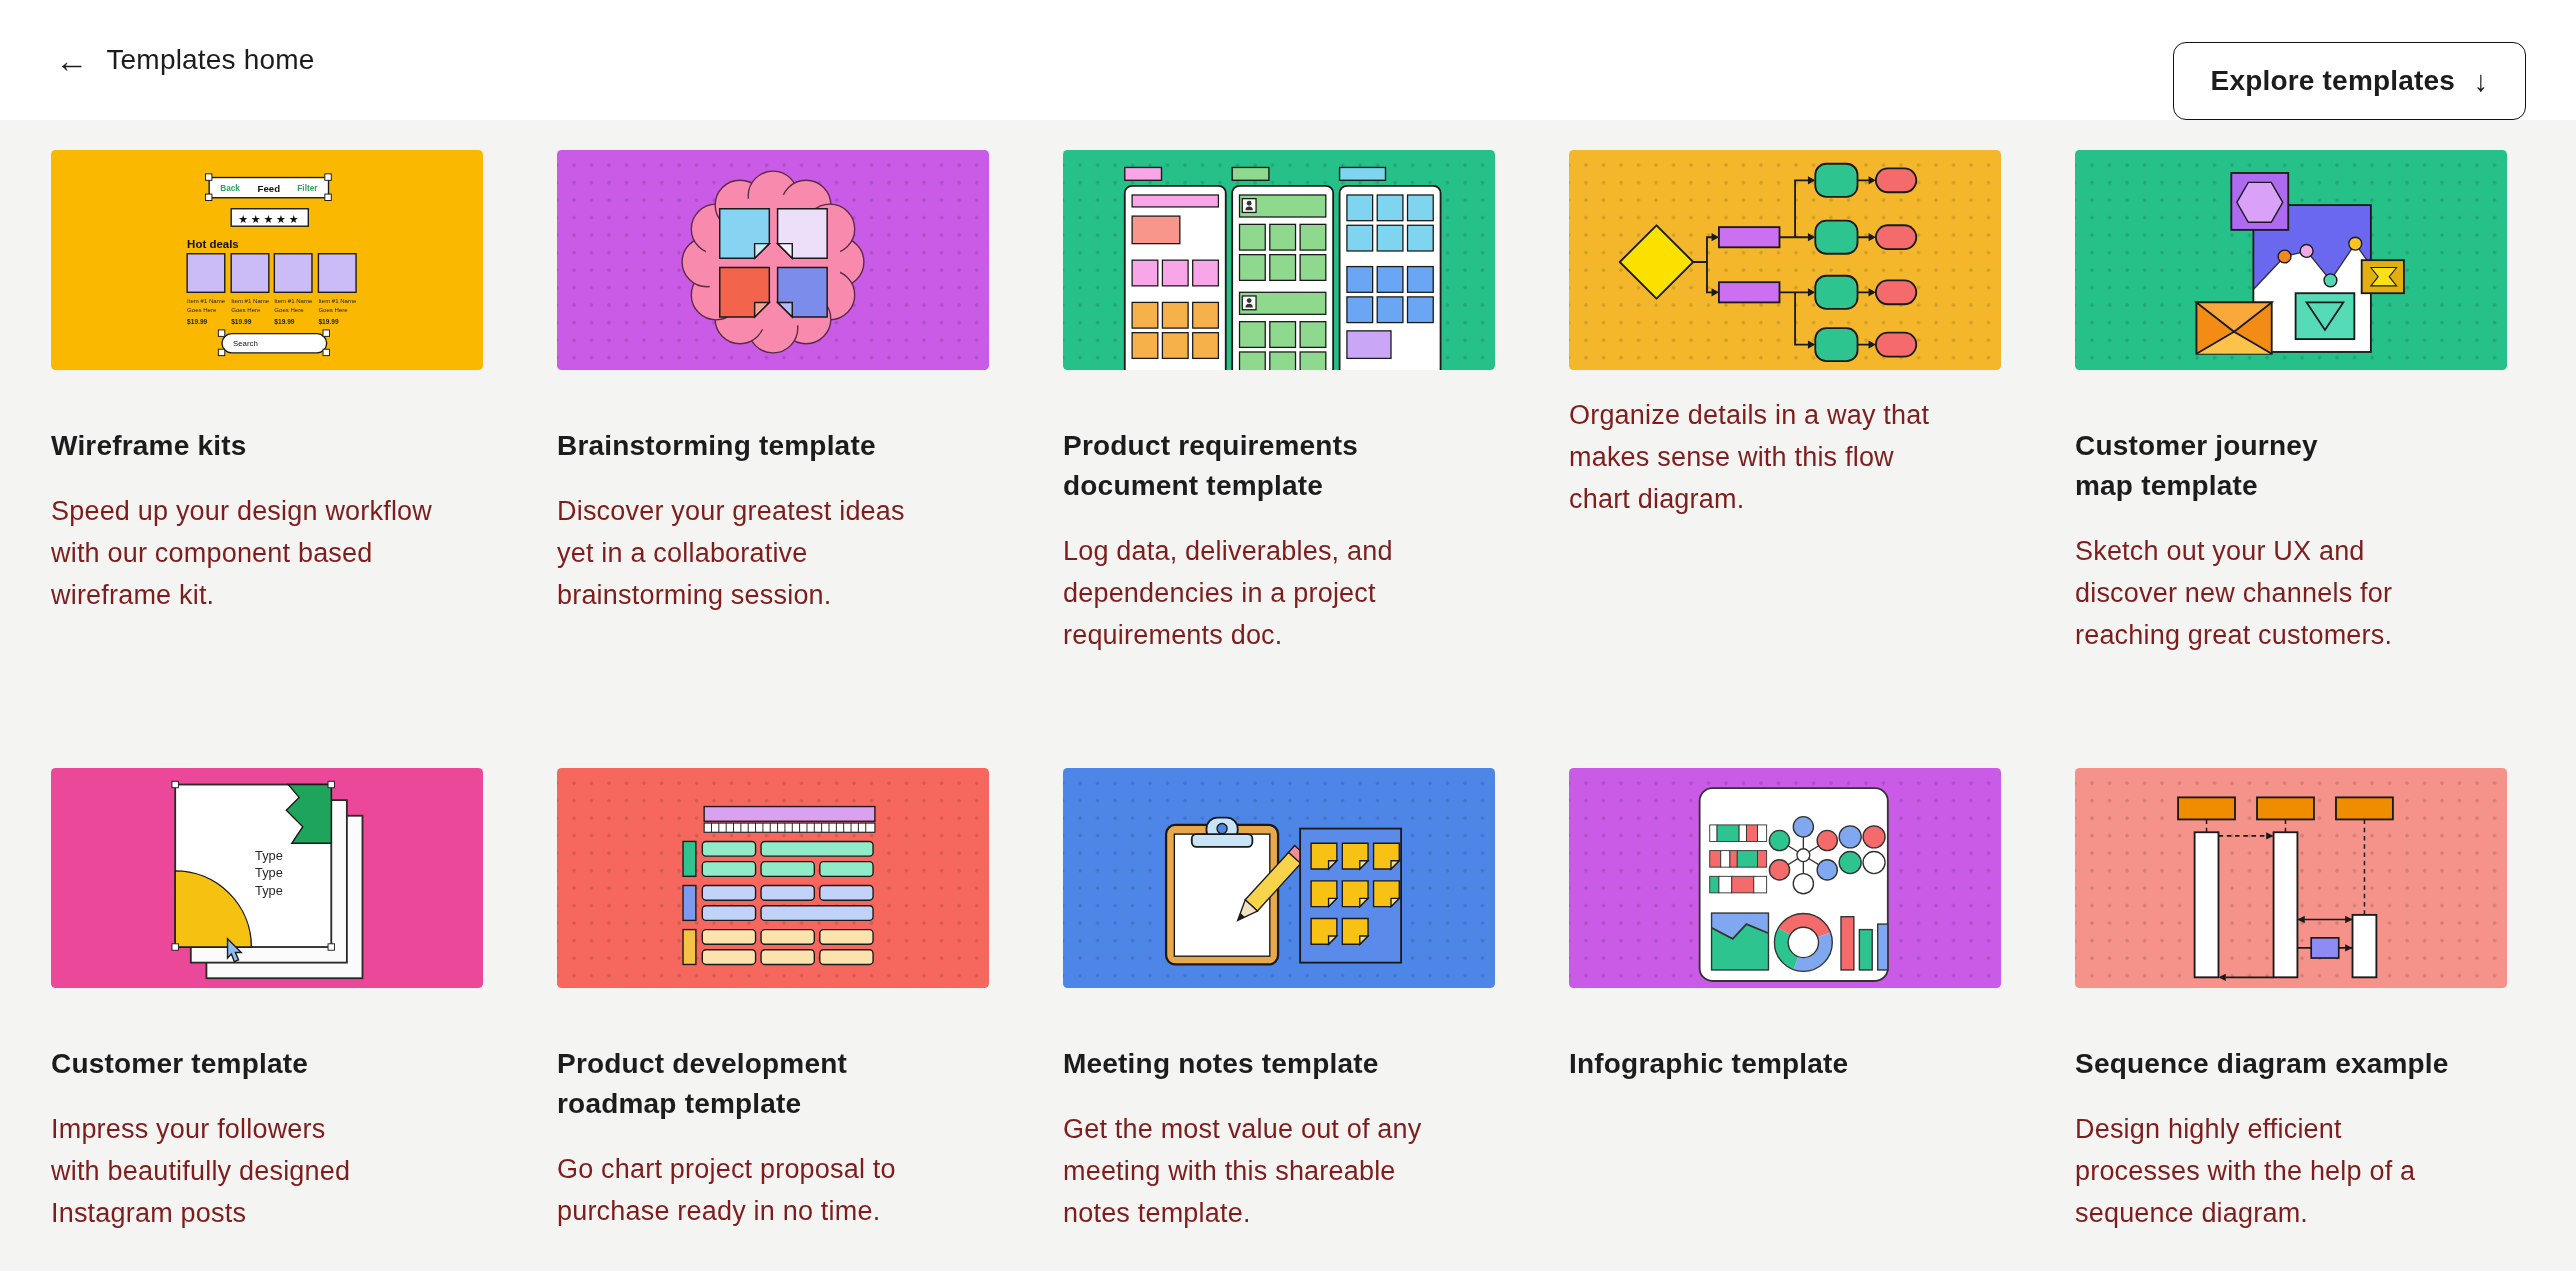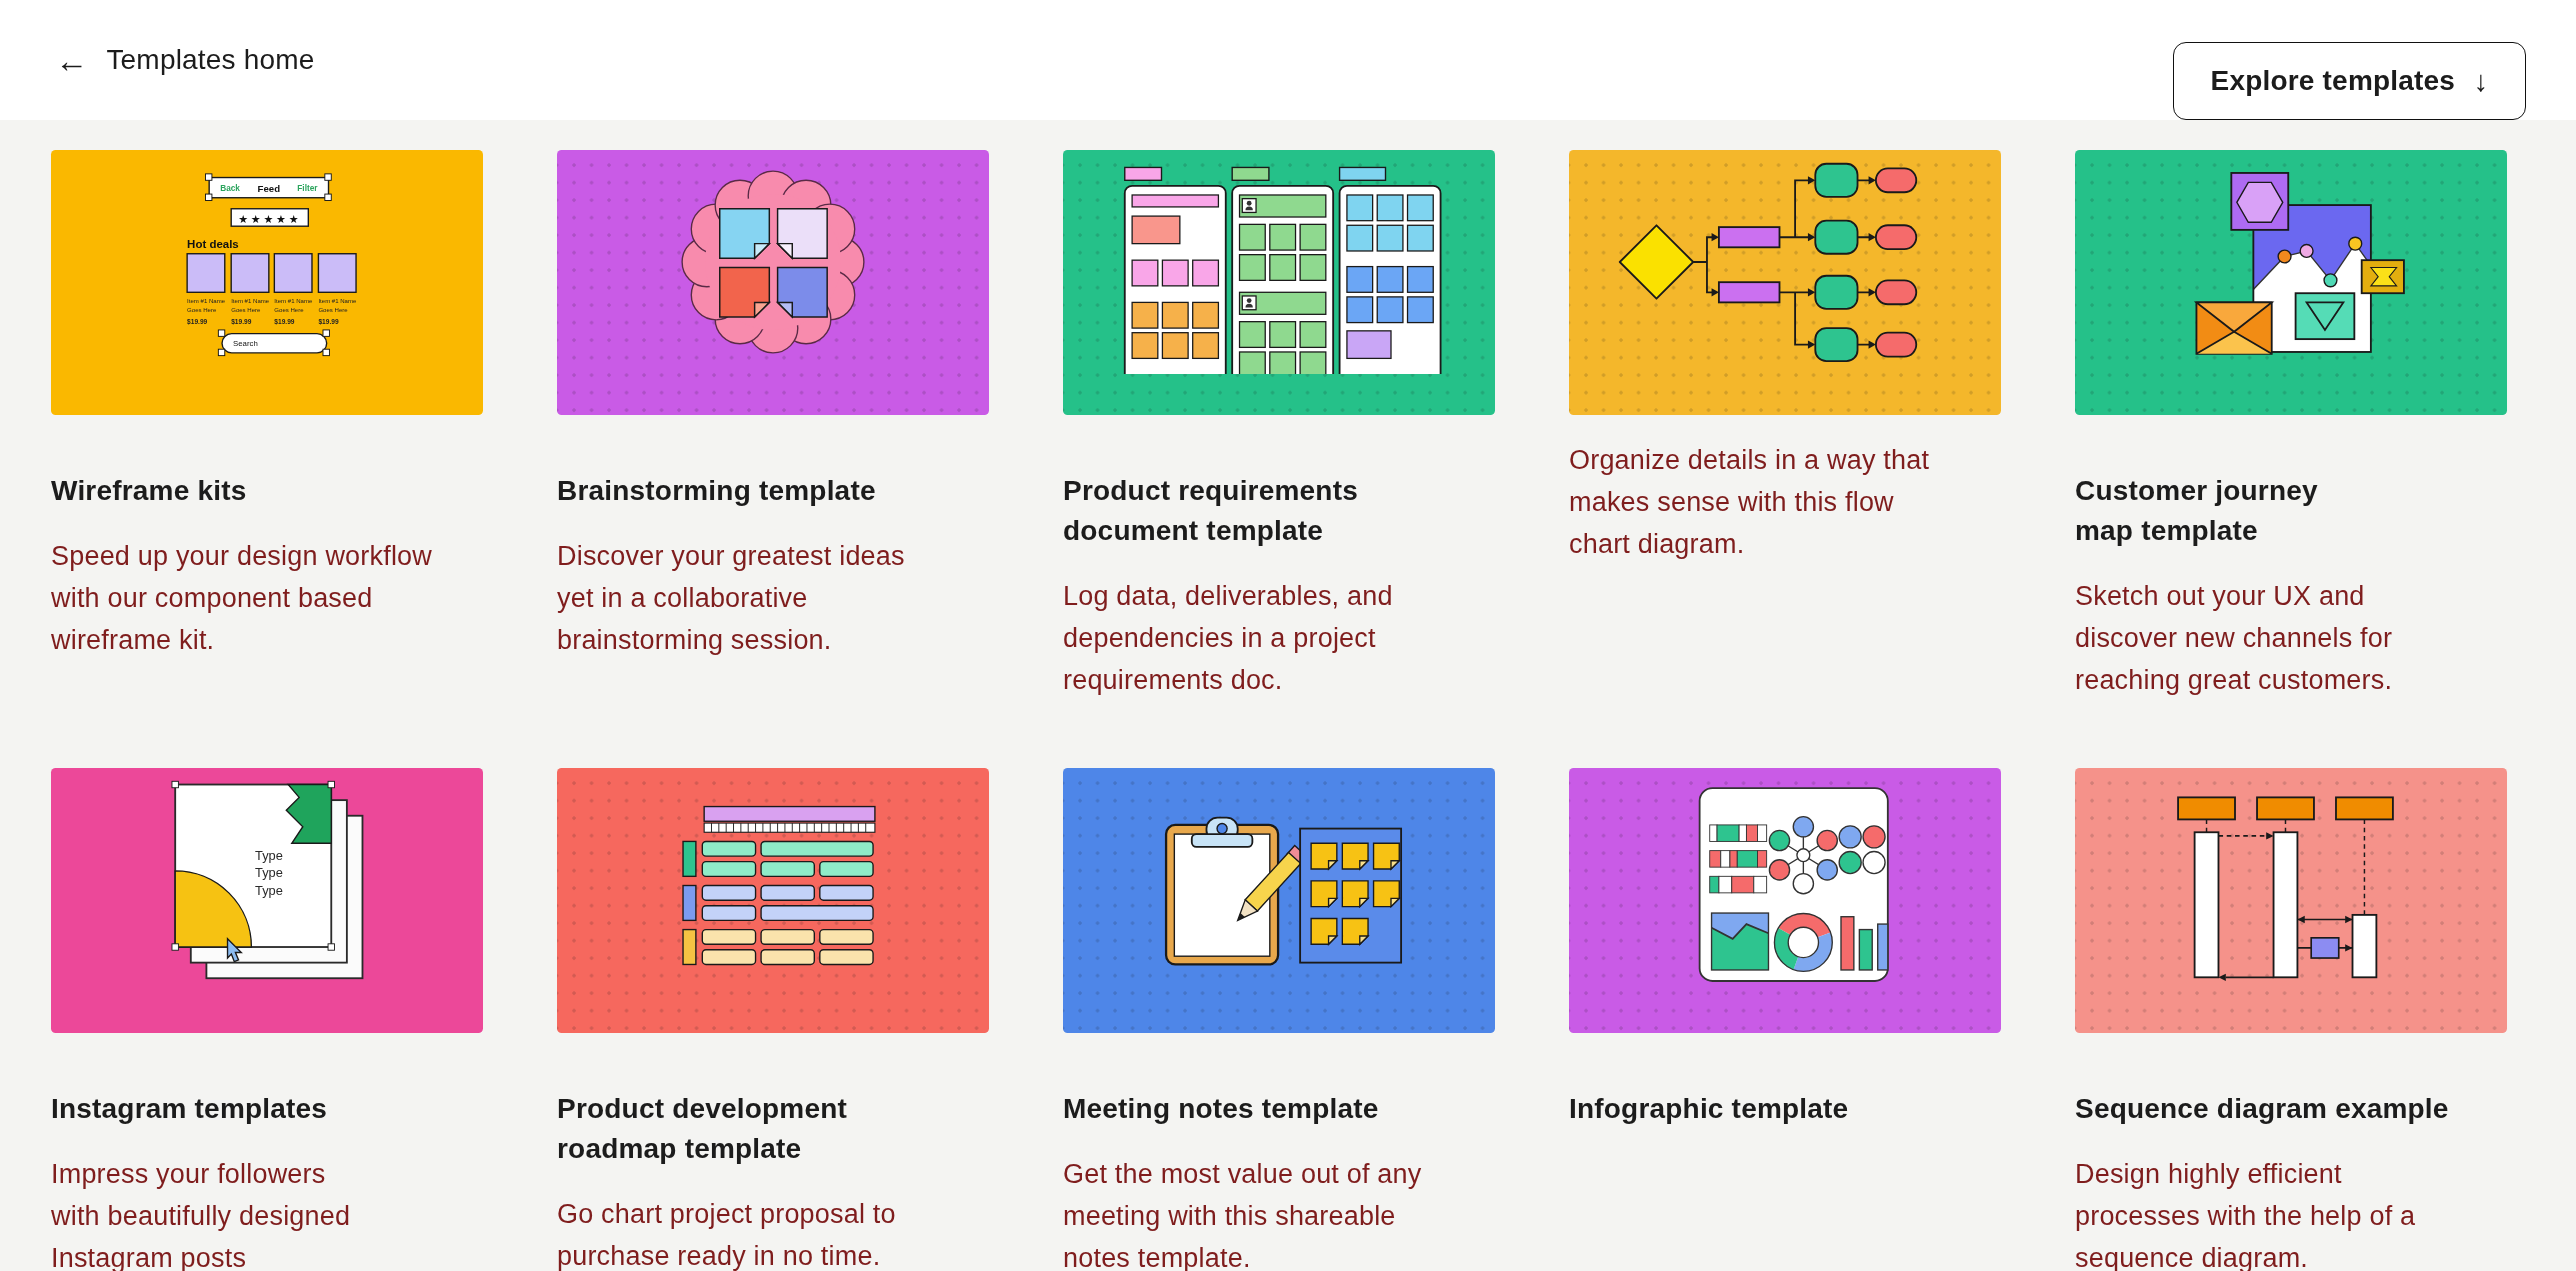--- a/index.html
+++ b/index.html
@@ -23,21 +23,21 @@
 
   .grid {
     padding:30px 0 0 51px;
     display:grid;
     grid-template-columns:repeat(5, 432px);
     column-gap:74px;
     grid-auto-rows:618px;
   }
   .card { width:432px; cursor:pointer; }
   .thumb {
-    width:432px; height:265px; border-radius:4.6px; overflow:hidden; position:relative;
+    width:432px; height:220px; border-radius:4.6px; overflow:hidden; position:relative;
   }
   .thumb.dots {
     background-image:radial-gradient(rgba(20,20,20,0.16) 1.5px, transparent 1.7px);
     background-size:17.5px 17.5px; background-position:8.3px 6.4px;
   }
   .thumb svg { display:block; }
   .card-title {
     margin-top:56px; font-size:28px; font-weight:700; line-height:40px;
     letter-spacing:0.2px; white-space:pre-line;
   }
@@ -317,21 +317,21 @@
         <path d="M135,112 A83,83 0 0 1 218,195 L135,195 Z" fill="#F6C212" stroke="#1a1a1a" stroke-width="1.5"></path>
         <g fill="#fff" stroke="#1a1a1a">
           <rect x="131.5" y="14.5" width="7" height="7"></rect>
             <rect x="301.5" y="14.5" width="7" height="7"></rect>
           <rect x="131.5" y="191.5" width="7" height="7"></rect>
             <rect x="301.5" y="191.5" width="7" height="7"></rect>
         </g>
         <polygon points="192,186 207,201 200.6,201 204,209 199.4,211 196.2,202.6 192,207" fill="#8CBCF2" stroke="#1a1a1a" stroke-width="1.5"></polygon>
       </svg>
     </div>
-    <div class="card-title">Instagram templates</div>
+    <div class="card-title">Customer template</div>
     <div class="card-desc">Impress your followers
 with beautifully designed
 Instagram posts</div>
   </div>
 
   <div class="card">
     <div class="thumb dots" style="background-color: rgb(246, 104, 94);">
       <svg viewBox="0 0 470 244" width="432" height="224">
         <rect x="160" y="42" width="186" height="16" fill="#D9A1F0" stroke="#1a1a1a" stroke-width="1.5"></rect>
         <rect x="160" y="60" width="186" height="10" fill="#fff" stroke="#1a1a1a" stroke-width="1.2"></rect>

